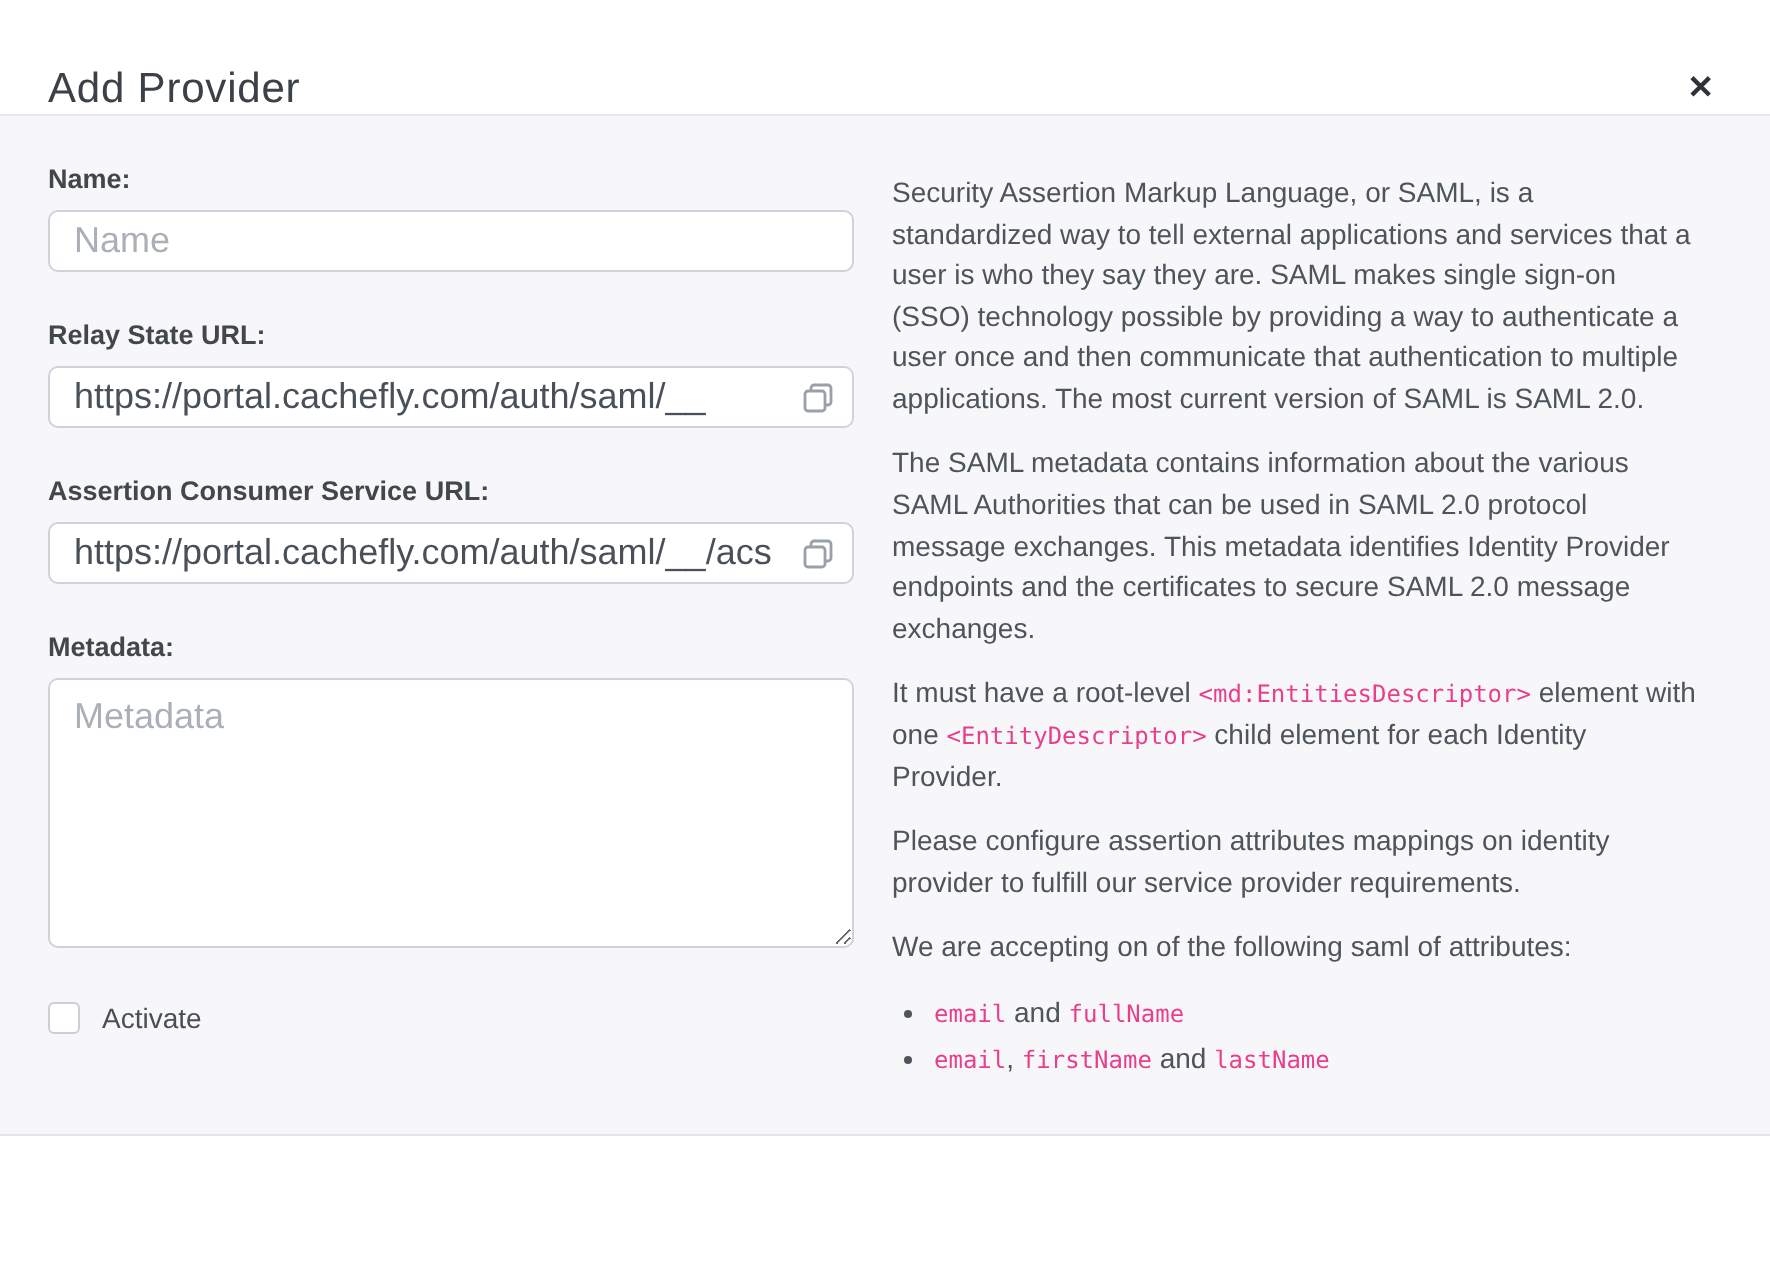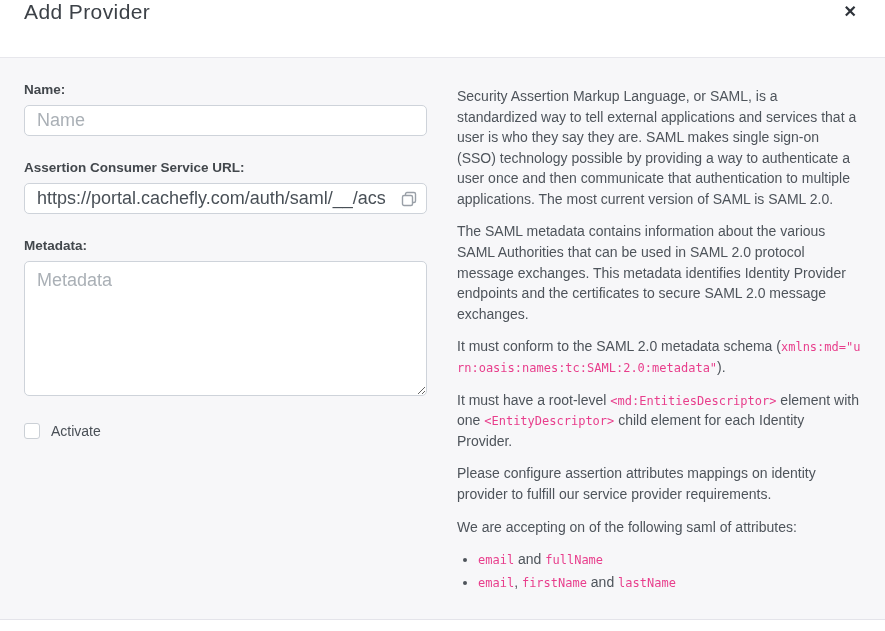--- a/index.html
+++ b/index.html
@@ -9,42 +9,42 @@
     font-size: 14px;
     color: #4e545b;
     background: #fff;
     overflow: hidden;
   }
   .modal { width: 885px; height: 631px; display: flex; flex-direction: column; background: #fff; }
 
   
   .modal-header {
     height: 58px; flex: 0 0 58px;
-    display: flex; align-items: flex-start; justify-content: space-between;
+    display: flex; align-items: flex-end; justify-content: space-between;
     padding: 0 24px;
     background: #fff;
     border-bottom: 1px solid #e7e7ec;
   }
   .modal-title {
     font-size: 21px; font-weight: 300; letter-spacing: 0.4px;
     color: #3c4147;
   }
   .close-btn {
     background: none; border: none; cursor: pointer;
     font-size: 16px; font-weight: 700; color: #2e333a;
     line-height: 1; padding: 4px;
   }
 
   
   .modal-body {
     flex: 1 1 auto;
     background: #f7f7f9;
     padding: 24px;
     display: flex;
-    gap: 30px;
+    gap: 19px;
     border-bottom: 1px solid #e4e4ea;
   }
   .col-left { width: 403px; flex: 0 0 403px; }
   .col-right { width: 404px; flex: 0 0 404px; padding-top: 4px; }
 
   
   .field { margin-bottom: 24px; }
   .field-label {
     display: block;
     font-weight: 700; font-size: 13.5px; color: #42474c;
@@ -116,20 +116,32 @@
 
   <div class="modal-body">
 
     <div class="col-left">
 
       <div class="field">
         <label class="field-label">Name:</label>
         <input class="text-input" type="text" placeholder="Name" style="">
       </div>
 
+      <div class="field">
+        <label class="field-label">Relay State URL:</label>
+        <div class="input-wrap">
+          <input class="text-input" type="text" value="https://portal.cachefly.com/auth/saml/__" style="">
+          <span class="copy-icon">
+            <svg width="16" height="16" viewBox="0 0 16 16" fill="none" stroke="currentColor" stroke-width="1.4">
+              <rect x="4.5" y="1.5" width="10" height="10" rx="1.5"></rect>
+              <rect x="1.5" y="4.5" width="10" height="10" rx="1.5" fill="#fff"></rect>
+            </svg>
+          </span>
+        </div>
+      </div>
 
       <div class="field">
         <label class="field-label">Assertion Consumer Service URL:</label>
         <div class="input-wrap">
           <input class="text-input" type="text" value="https://portal.cachefly.com/auth/saml/__/acs" style="">
           <span class="copy-icon">
             <svg width="16" height="16" viewBox="0 0 16 16" fill="none" stroke="currentColor" stroke-width="1.4">
               <rect x="4.5" y="1.5" width="10" height="10" rx="1.5"></rect>
               <rect x="1.5" y="4.5" width="10" height="10" rx="1.5" fill="#fff"></rect>
             </svg>
@@ -146,21 +158,20 @@
         <input type="checkbox" class="checkbox" style="">
         <span class="check-label">Activate</span>
       </div>
 
 
     </div>
 
     <div class="col-right info">
       <p>Security Assertion Markup Language, or SAML, is a standardized way to tell external applications and services that a user is who they say they are. SAML makes single sign-on (SSO) technology possible by providing a way to authenticate a user once and then communicate that authentication to multiple applications. The most current version of SAML is SAML 2.0.</p>
       <p>The SAML metadata contains information about the various SAML Authorities that can be used in SAML 2.0 protocol message exchanges. This metadata identifies Identity Provider endpoints and the certificates to secure SAML 2.0 message exchanges.</p>
-      <p><span>It must conform to the SAML 2.0 metadata schema (</span><code>xmlns:md="urn:oasis:names:tc:SAML:2.0:metadata"</code><span>).</span></p>
       <p><span>It must have a root-level </span><code>&lt;md:EntitiesDescriptor&gt;</code><span> element with one </span><code>&lt;EntityDescriptor&gt;</code><span> child element for each Identity Provider.</span></p>
       <p>Please configure assertion attributes mappings on identity provider to fulfill our service provider requirements.</p>
       <p>We are accepting on of the following saml of attributes:</p>
       <ul>
         <li><code>email</code><span> and </span><code>fullName</code></li>
         <li><code>email</code><span>, </span><code>firstName</code><span> and </span><code>lastName</code></li>
       </ul>
     </div>
 
   </div>

